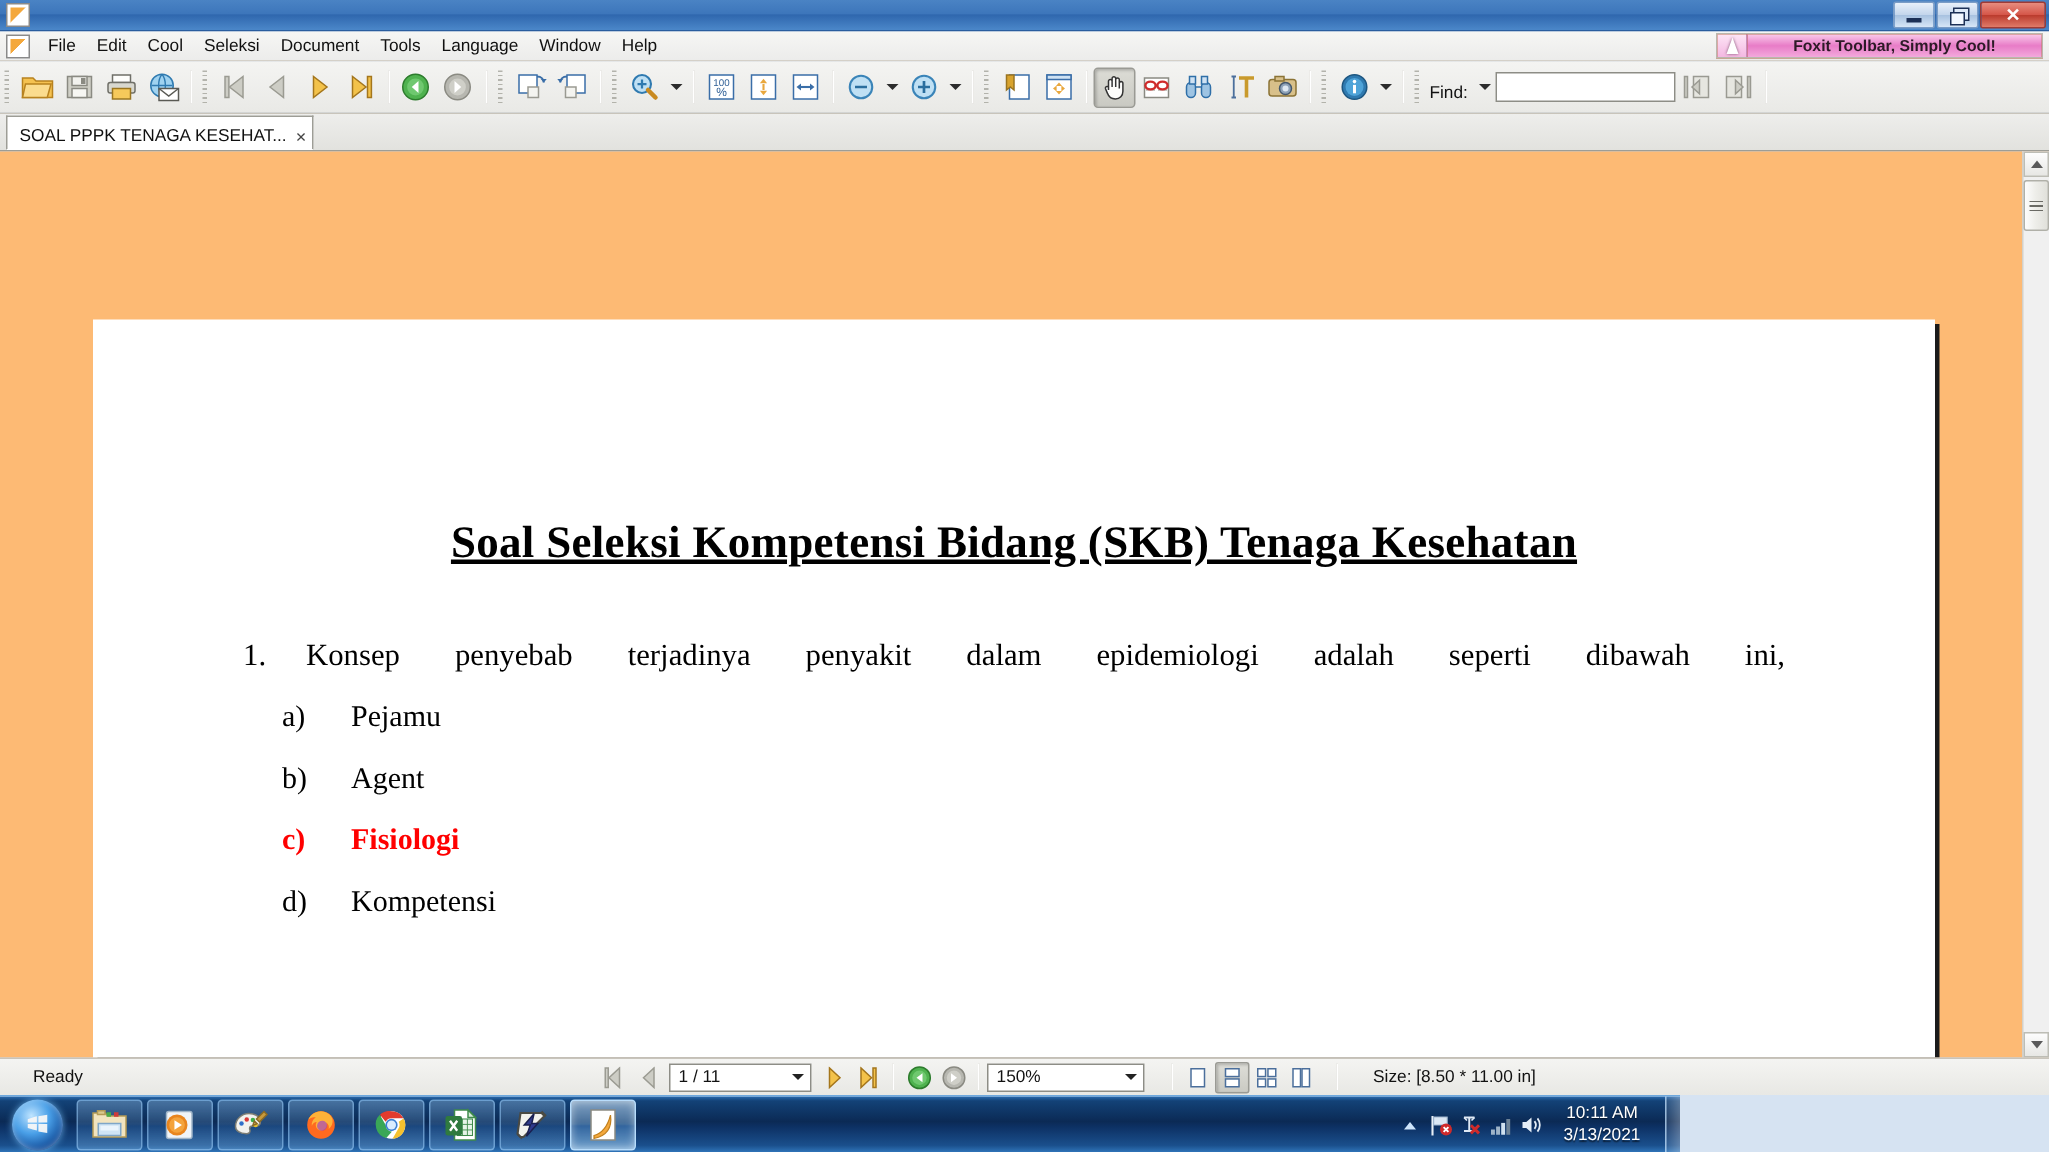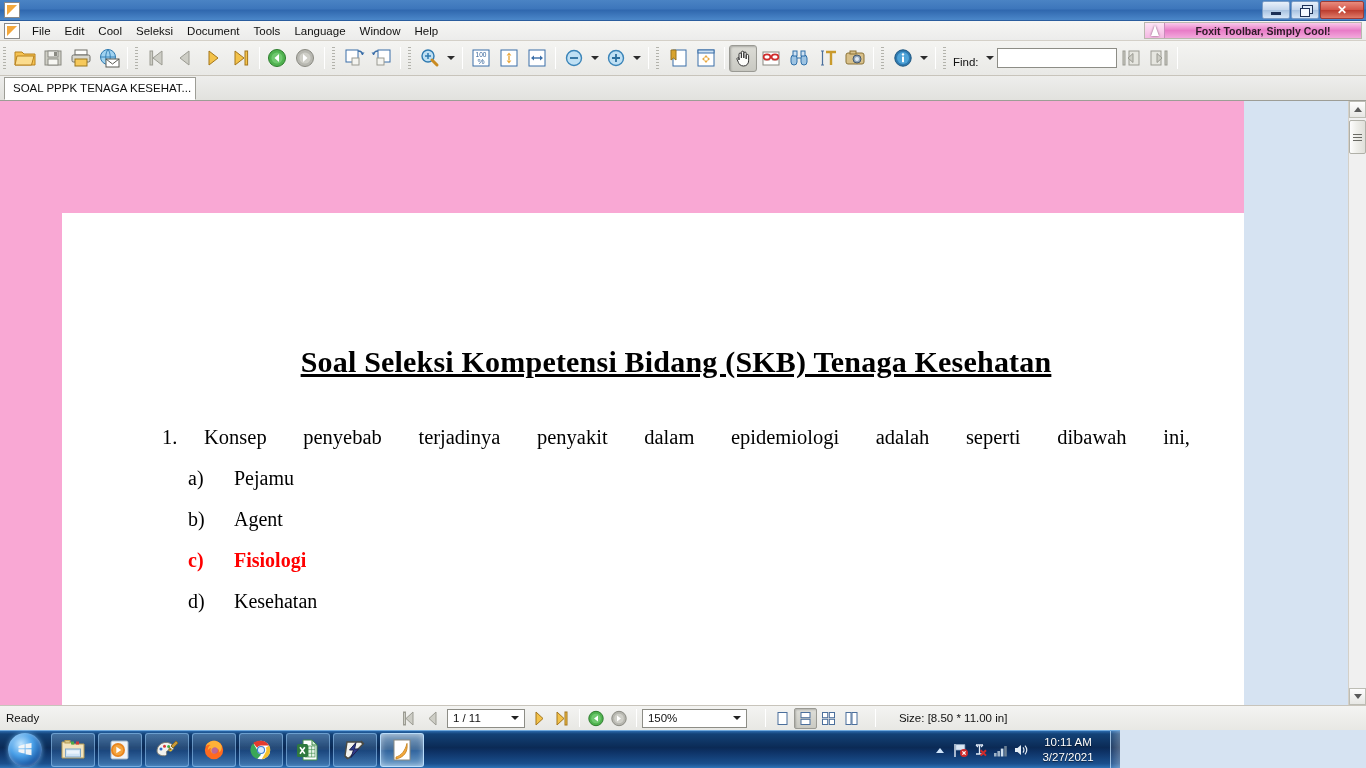--- a/index.html
+++ b/index.html
@@ -166,28 +166,28 @@
     position: absolute; left: 0; top: 76px; width: 1366px; height: 25px;
     background: linear-gradient(to bottom, #eeeeec 0%, #e2e2de 100%);
     border-bottom: 1px solid #9d9d96;
     display: flex; align-items: flex-end;
   }
   .doctab {
     height: 23px; margin-left: 4px; padding: 4px 4px 0 8px;
     background: #ffffff;
     border: 1px solid #9d9d96; border-bottom: 1px solid #ffffff;
     display: flex; align-items: center; gap: 6px;
-    font-size: 11.5px; color: #101010; white-space: nowrap; flex-direction: column;
+    font-size: 11.5px; color: #101010; white-space: nowrap;
   }
   .doctab .tabclose { font-size: 12px; color: #444; cursor: default; }
 
   
   #viewer {
-    position: absolute; left: 0; top: 101px; width: 1244px; height: 604px;
-    background: #f9a8d4; overflow: hidden;
+    position: absolute; left: 0; top: 101px; width: 1366px; height: 604px;
+    background: #fdba74; overflow: hidden;
   }
   #page-shadow {
     position: absolute; left: 65px; top: 115px; width: 1228px; height: 595px;
     background: #1b1b1b;
   }
   #page {
     position: absolute; left: 62px; top: 112px; width: 1228px; height: 595px;
     background: #ffffff;
     overflow: hidden;
     font-family: "Liberation Serif", serif;
@@ -242,21 +242,21 @@
   }
 
   
   #statusbar {
     position: absolute; left: 0; top: 705px; width: 1366px; height: 25px;
     background: linear-gradient(to bottom, #f4f4f2 0%, #e8e8e4 100%);
     border-top: 1px solid #c8c4bb;
     display: flex; align-items: center;
     font-size: 11.5px; color: #111;
   }
-  #statusbar .ready { margin-left: 6px; }
+  #statusbar .ready { margin-left: 22px; }
   .sb-sep { width: 1px; height: 18px; background: #c0bdb4; border-right: 1px solid #fff; margin: 0 5px; }
   .sb-btn {
     width: 23px; height: 21px; display: flex; align-items: center; justify-content: center;
     border: 1px solid transparent; border-radius: 2px;
   }
   .sb-btn.sel {
     border: 1px solid #9a9a94;
     background: linear-gradient(to bottom, #dedeD8 0%, #cacac3 100%);
     box-shadow: inset 1px 1px 2px rgba(0,0,0,.2);
   }
@@ -648,21 +648,21 @@
           <div class="opt-row">
             <span class="opt-key">b)</span>
             <span class="opt-val">Agent</span>
           </div>
           <div class="opt-row answer">
             <span class="opt-key">c)</span>
             <span class="opt-val">Fisiologi</span>
           </div>
           <div class="opt-row">
             <span class="opt-key">d)</span>
-            <span class="opt-val">Kesehatan</span>
+            <span class="opt-val">Kompetensi</span>
           </div>
         </div>
 
       </div>
     </div>
   </div>
 
   <div id="vscroll">
     <div class="sbtn up">
         <span class="sarrow-up"></span>
@@ -685,21 +685,21 @@
         <path d="M12 1v13L5 7.5z" fill="#cdcdc5" stroke="#9b9b92"></path>
         <rect x="2.5" y="1" width="2" height="13" fill="#cdcdc5" stroke="#9b9b92"></rect>
       </svg>
     </div>
     <div class="sb-btn">
       <svg width="14" height="15" viewBox="0 0 14 15">
         <path d="M11 1v13L4 7.5z" fill="#cdcdc5" stroke="#9b9b92"></path>
       </svg>
     </div>
 
-    <div class="sb-combo" style="width:78px; margin:0 3px;justify-content:space-between;">
+    <div class="sb-combo" style="width:95px; margin:0 3px;justify-content:space-between;">
       <span class="cbtxt">1 / 11</span>
       <span class="cbarrow"></span>
     </div>
 
     <div class="sb-btn">
       <svg width="14" height="15" viewBox="0 0 14 15">
         <path d="M4 1v13l7-6.5z" fill="#f3c24a" stroke="#a4761c"></path>
       </svg>
     </div>
     <div class="sb-btn">
@@ -887,19 +887,19 @@
         </svg>
       </div>
       <div class="tray-ic">
         <svg width="17" height="16" viewBox="0 0 17 16">
           <path d="M3 6h2.5L9 3v10L5.5 10H3z" fill="#e4edf6"></path>
           <path d="M11 5.4a4.4 4.4 0 0 1 0 5.2M13 3.6a7 7 0 0 1 0 8.8" fill="none" stroke="#e4edf6" stroke-width="1.2"></path>
         </svg>
       </div>
       <div id="clock">
         <div>10:11 AM</div>
-        <div>3/27/2021</div>
+        <div>3/13/2021</div>
       </div>
       <div id="showdesk"></div>
     </div>
   </div>
 
 </div>
 
 </body></html>

